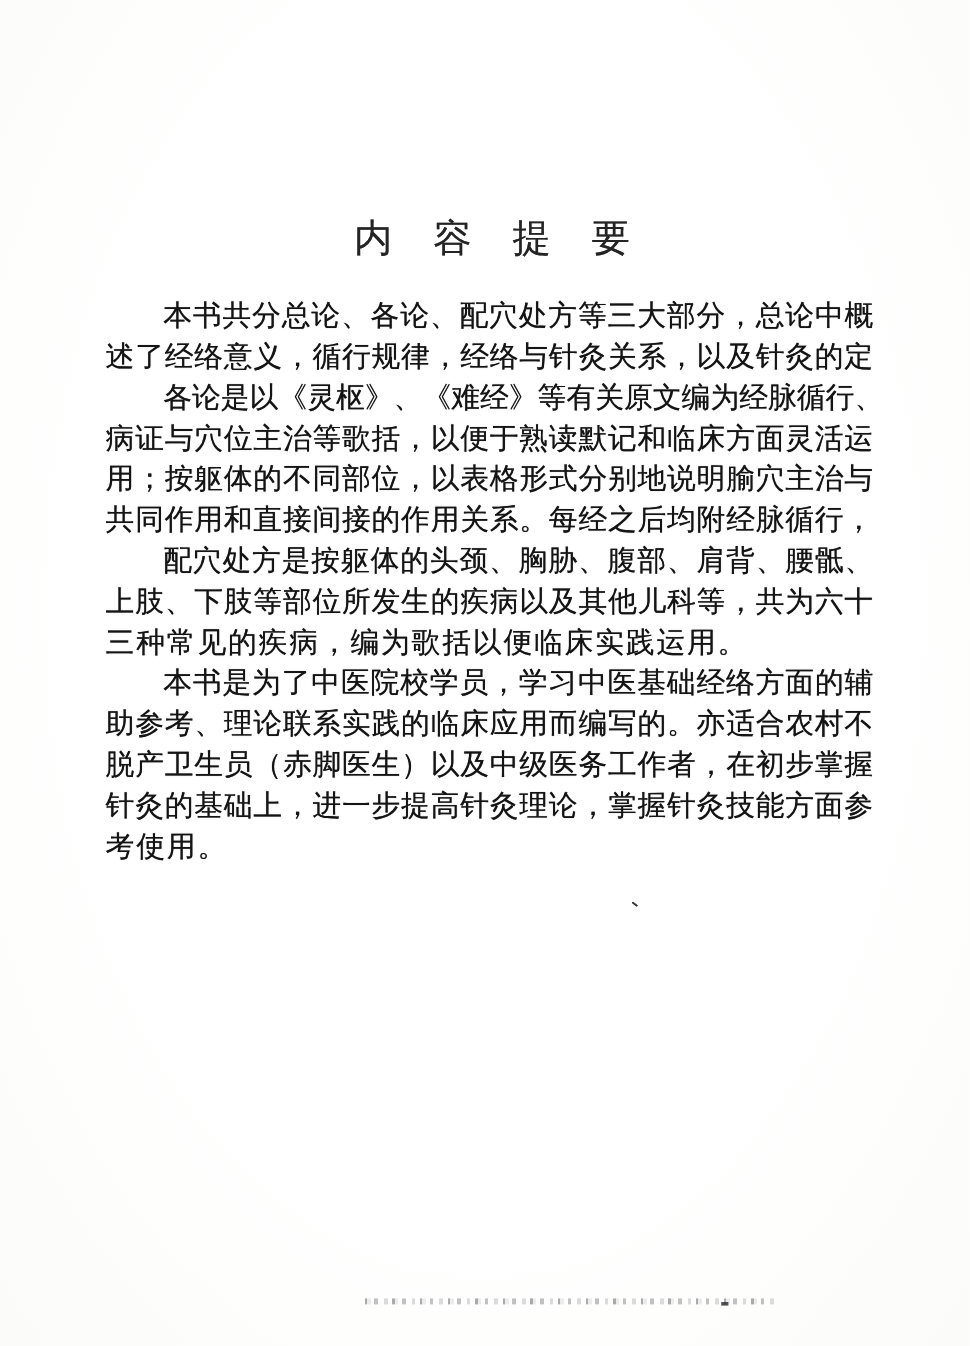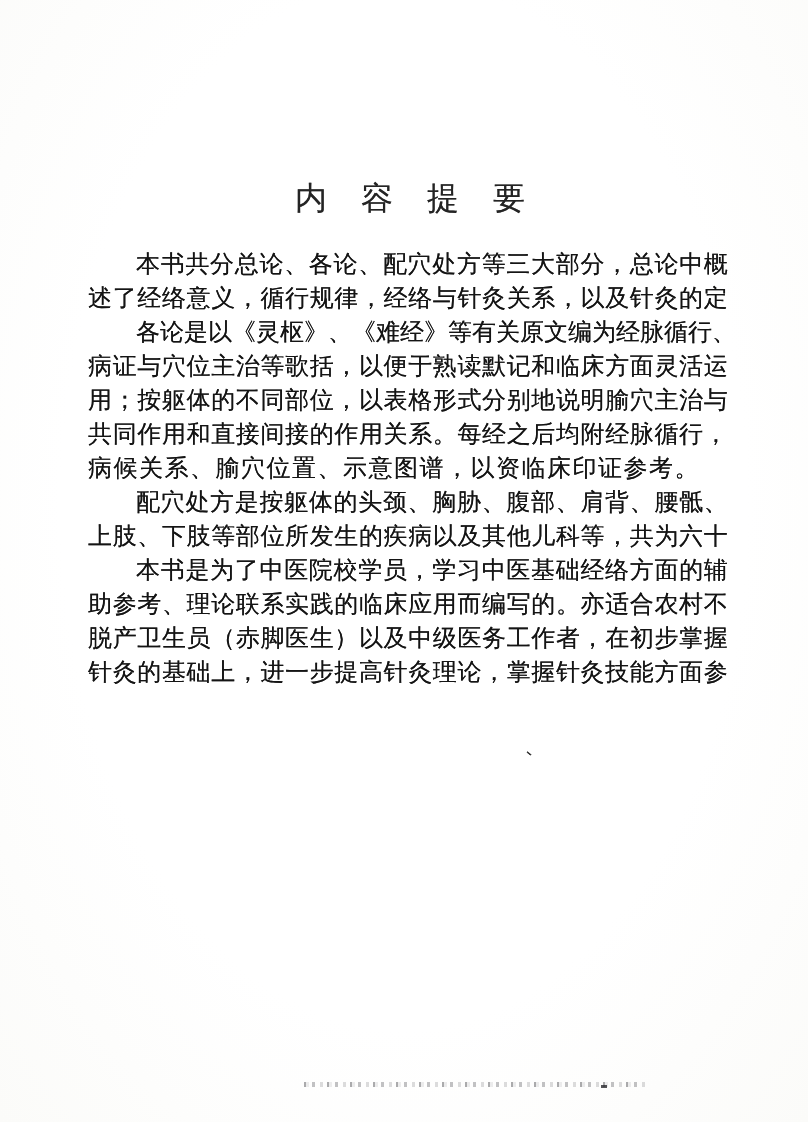--- a/index.html
+++ b/index.html
@@ -256,21 +256,20 @@
       <span>之</span>
       <span>后</span>
       <span>均</span>
       <span>附</span>
       <span>经</span>
       <span>脉</span>
       <span>循</span>
       <span>行</span>
       <span>，</span>
     </div>
-    <div class="line">病候关系、腧穴位置、示意图谱，以资临床印证参考。</div>
     <div class="line fill indent">
       <span>配</span>
       <span>穴</span>
       <span>处</span>
       <span>方</span>
       <span>是</span>
       <span>按</span>
       <span>躯</span>
       <span>体</span>
       <span>的</span>
@@ -311,20 +310,21 @@
       <span>他</span>
       <span>儿</span>
       <span>科</span>
       <span>等</span>
       <span>，</span>
       <span>共</span>
       <span>为</span>
       <span>六</span>
       <span>十</span>
     </div>
+    <div class="line">三种常见的疾病，编为歌括以便临床实践运用。</div>
     <div class="line fill indent">
       <span>本</span>
       <span>书</span>
       <span>是</span>
       <span>为</span>
       <span>了</span>
       <span>中</span>
       <span>医</span>
       <span>院</span>
       <span>校</span>
@@ -421,17 +421,18 @@
       <span>掌</span>
       <span>握</span>
       <span>针</span>
       <span>灸</span>
       <span>技</span>
       <span>能</span>
       <span>方</span>
       <span>面</span>
       <span>参</span>
     </div>
+    <div class="line">考使用。</div>
   </div>
 
 <div class="stray-mark"></div>
 <div class="bleedthrough"></div>
 <div class="bleed-speck"></div>
 
 </body></html>

